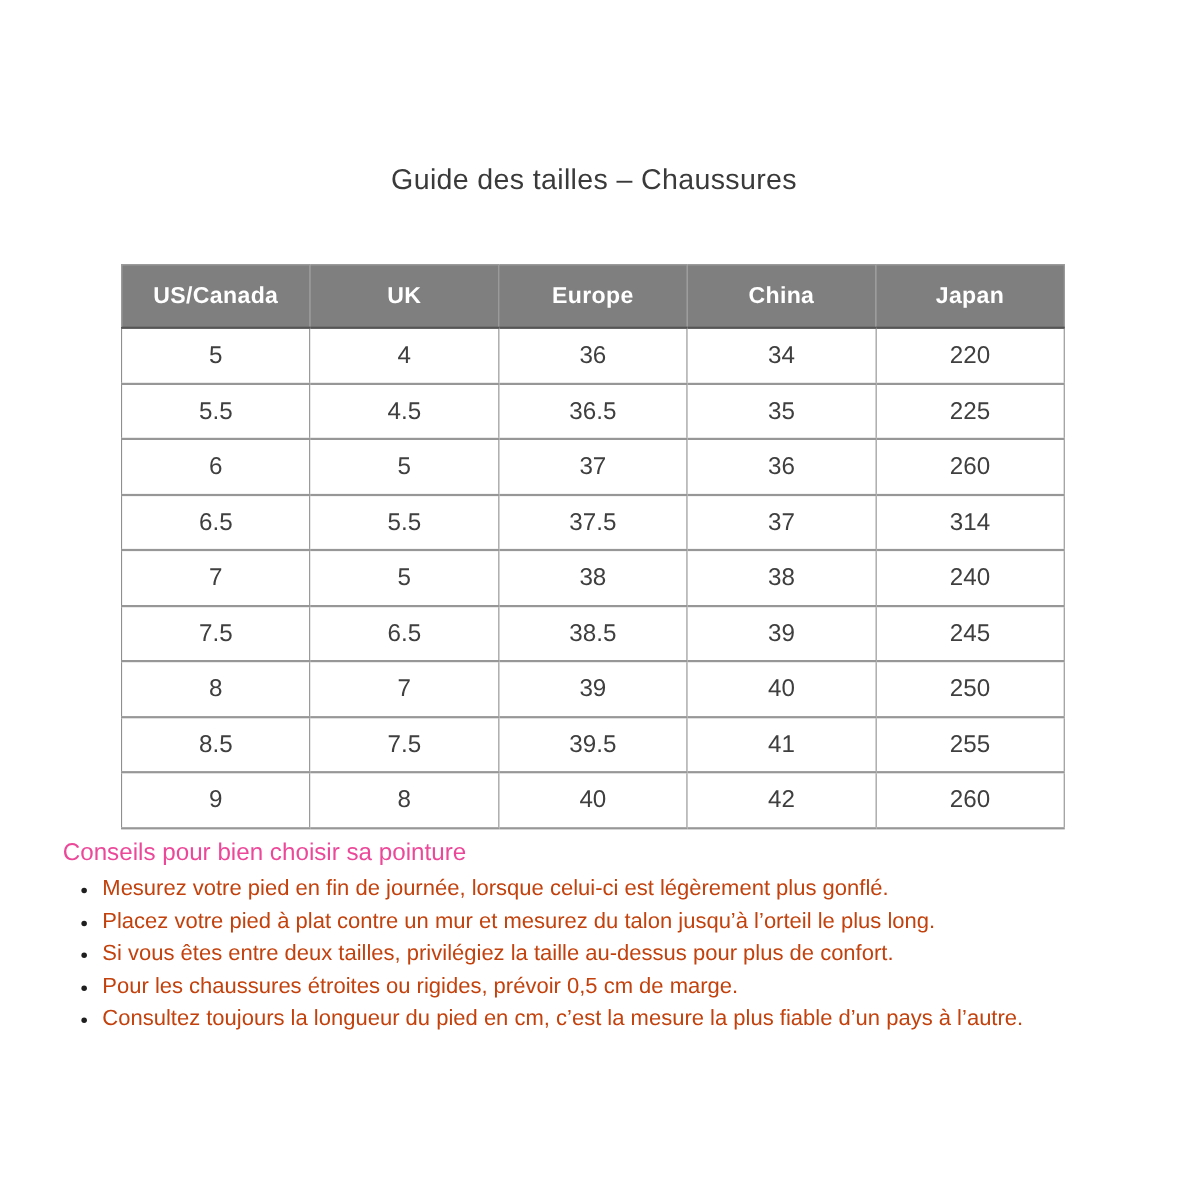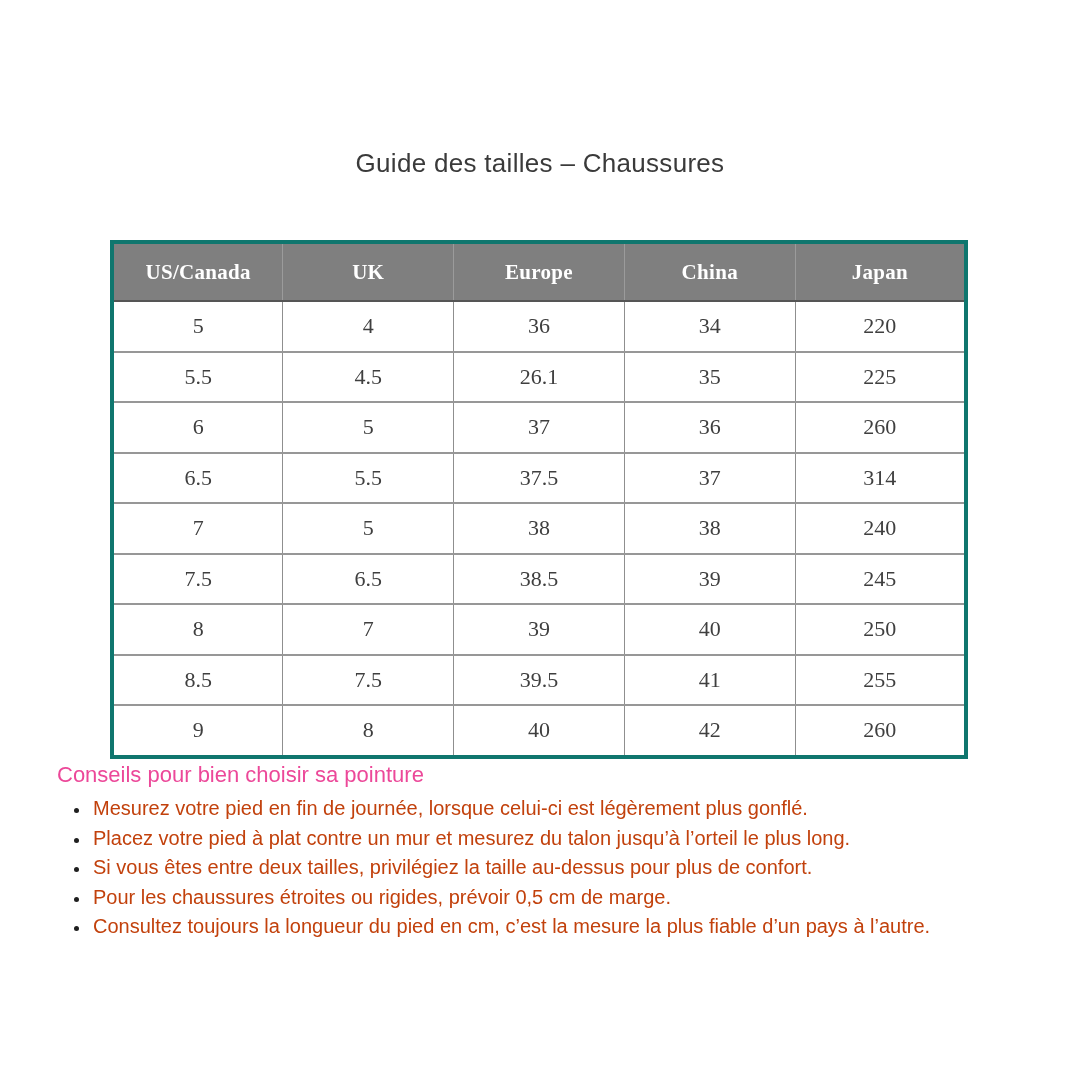--- a/index.html
+++ b/index.html
@@ -34,22 +34,21 @@
   .table-wrap {
     position: absolute;
     left: 110px;
     top: 240px;
     width: 858px;
   }
   table.size-table {
     width: 100%;
     border-collapse: collapse;
     table-layout: fixed;
-    border: 4px solid #0f766e;
-    font-family: Liberation Serif, serif;
+    border: 1px solid #0f766e;
   }
   table.size-table th {
     height: 54px;
     background: #7f7f7f;
     color: #ffffff;
     font-size: 21px;
     font-weight: 700;
     text-align: center;
     vertical-align: middle;
     border: 1px solid #9b9b9b;
@@ -124,21 +123,21 @@
           <tr>
             <td>5</td>
             <td>4</td>
             <td>36</td>
             <td>34</td>
             <td>220</td>
           </tr>
           <tr>
             <td>5.5</td>
             <td>4.5</td>
-            <td>26.1</td>
+            <td>36.5</td>
             <td>35</td>
             <td>225</td>
           </tr>
           <tr>
             <td>6</td>
             <td>5</td>
             <td>37</td>
             <td>36</td>
             <td>260</td>
           </tr>

